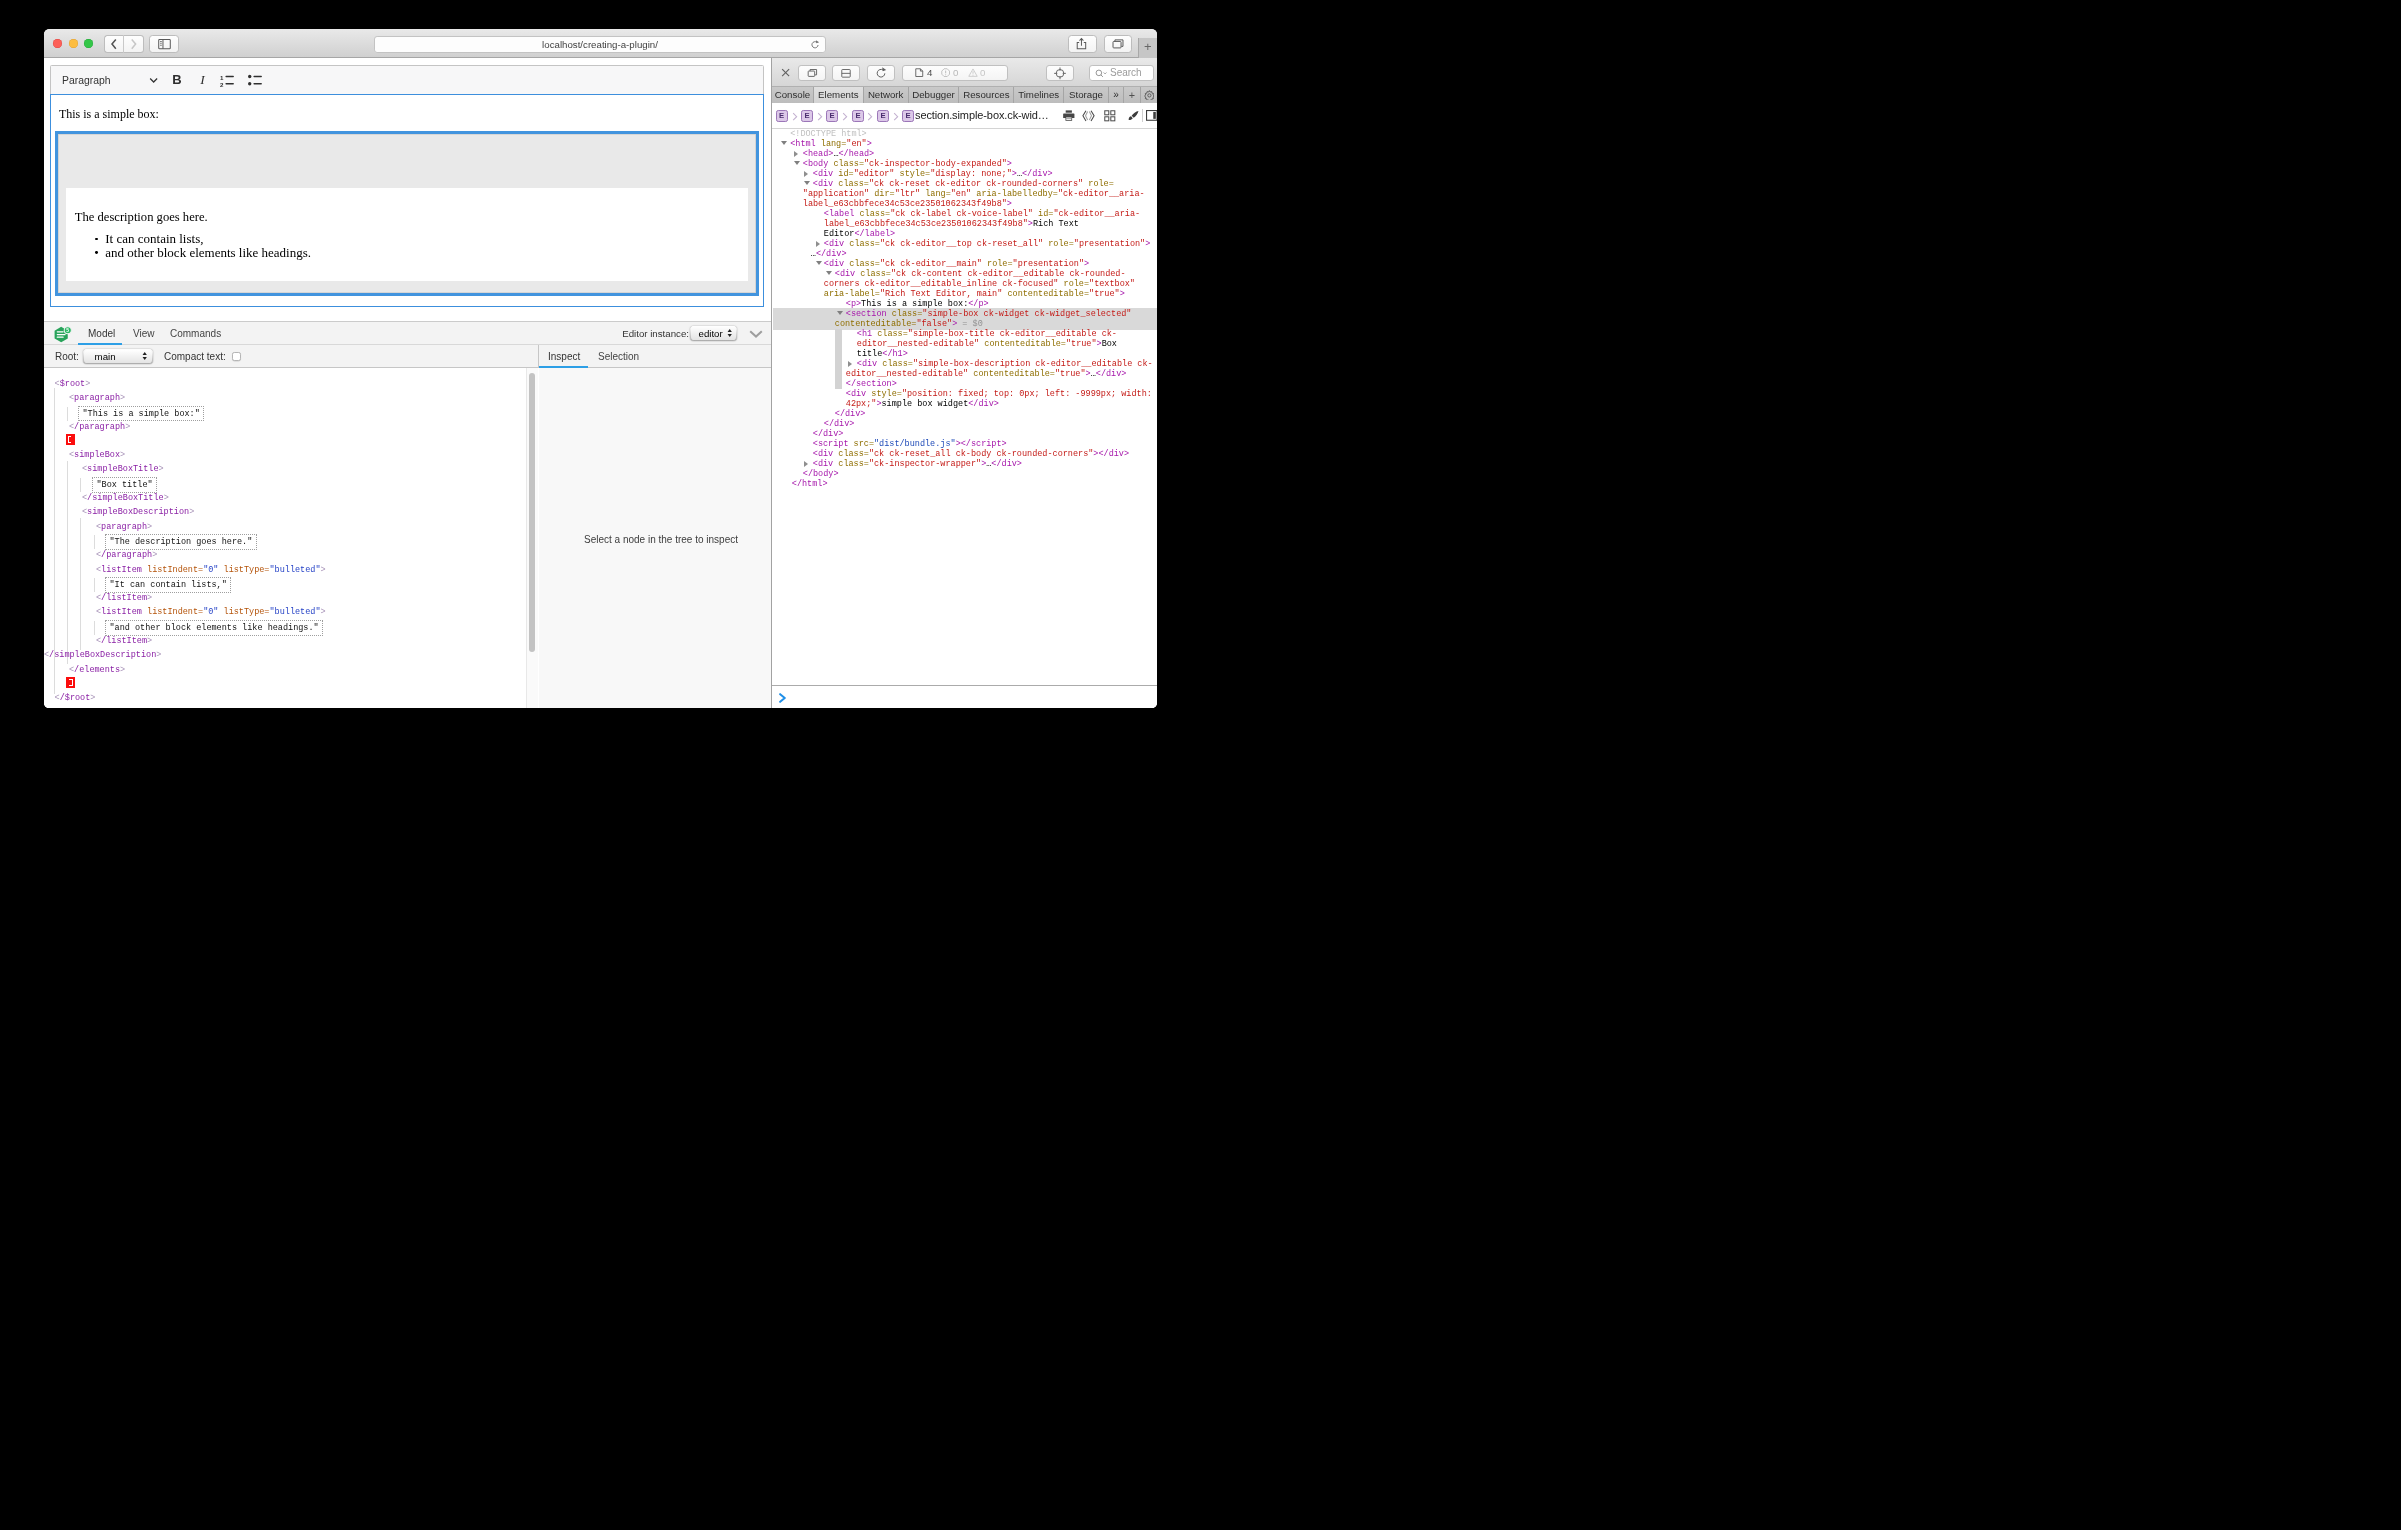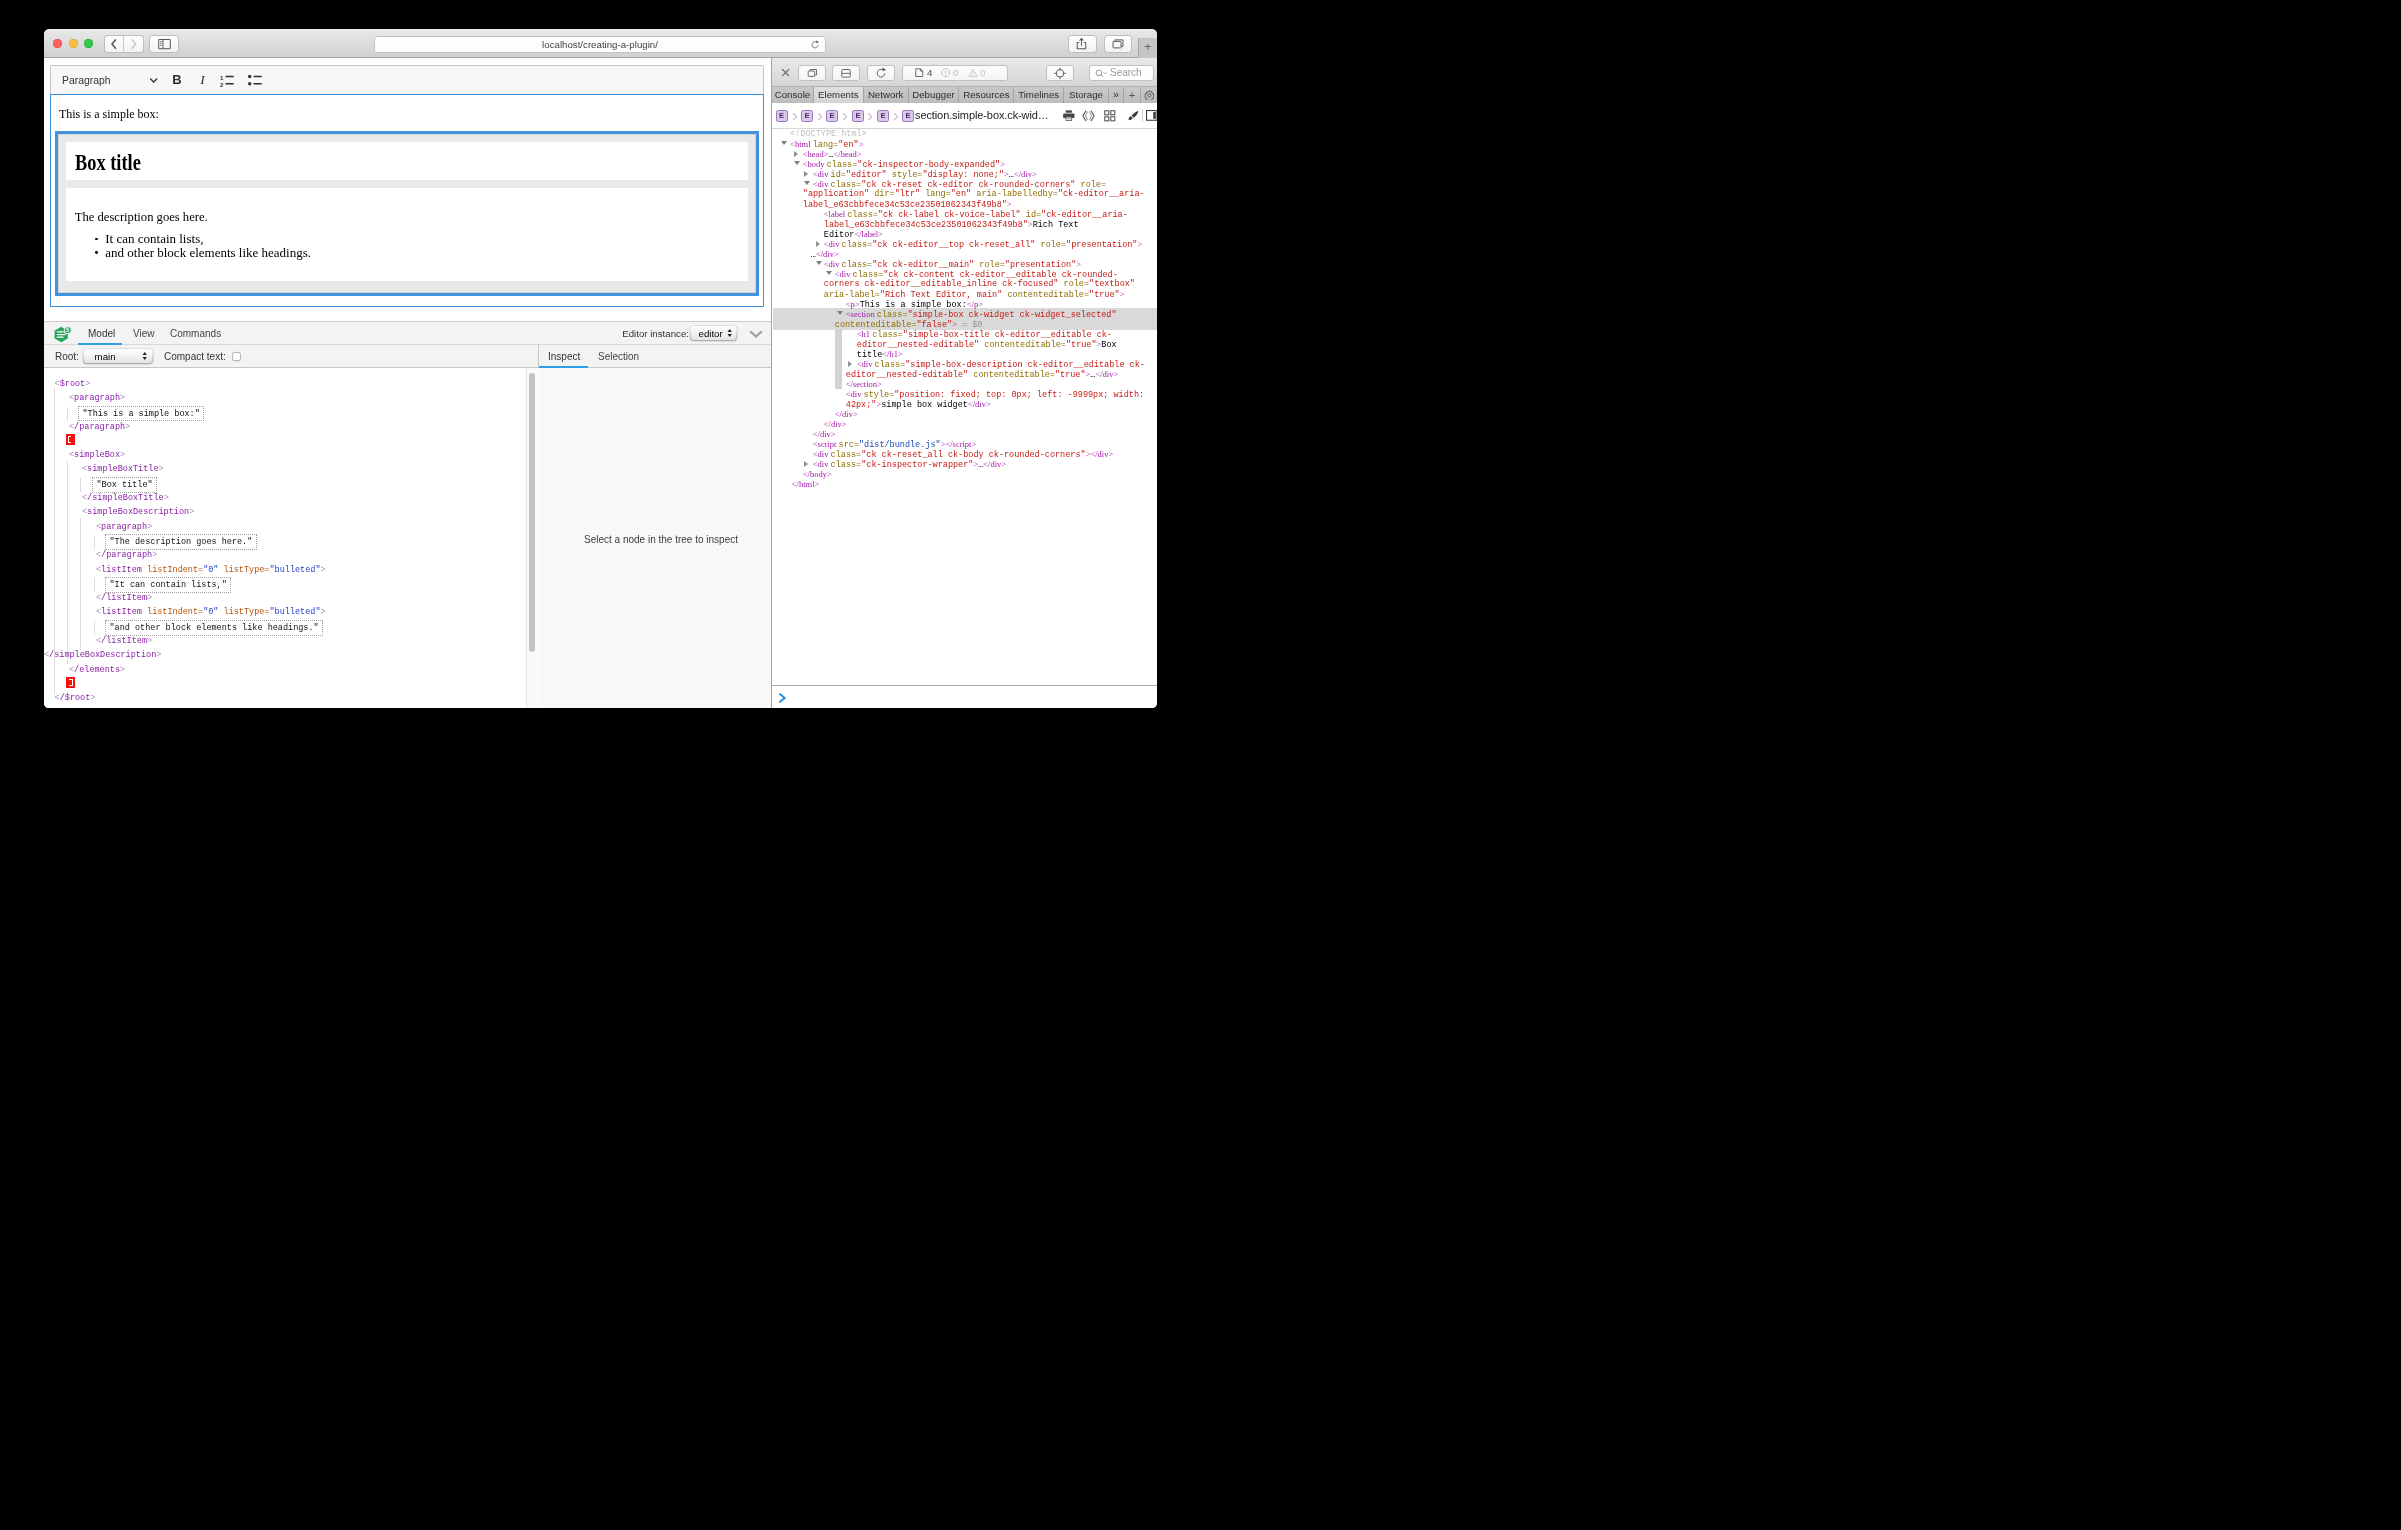--- a/index.html
+++ b/index.html
@@ -48,21 +48,21 @@
 #dtb{position:absolute;left:0;top:0;width:100%;height:29px;background:linear-gradient(#e9e9e9,#d6d6d6);border-bottom:0.8px solid #b0b0b0;}
 .dbtn{position:absolute;top:6.5px;height:16px;background:linear-gradient(#fdfdfd,#f4f4f4);border:0.8px solid #c0c0c0;border-radius:3.1px;}
 #dtabs{position:absolute;left:0;top:29px;width:100%;height:16.5px;background:linear-gradient(#c9c9c9,#bcbcbc);display:flex;}
 .dtab{height:100%;border-right:0.8px solid #a5a5a5;font-size:9.7px;color:#2e2e2e;text-align:center;line-height:16.2px;}
 .dtabsel{background:linear-gradient(#e0e0e0,#d3d3d3);}
 #bcrumb{position:absolute;left:0;top:45px;width:100%;height:26px;background:#fff;border-bottom:0.8px solid #d4d4d4;}
 .eicon{position:absolute;top:7px;width:12px;height:12px;background:#dcc8e8;border:0.8px solid #9b76b8;border-radius:2.3px;color:#4a2d6e;font-size:7.7px;font-weight:bold;text-align:center;line-height:10.8px;}
 .crumbsep{position:absolute;top:7px;font-size:8.5px;color:#b9a6c6;}
 #domtree{position:absolute;left:0.8px;top:71px;width:385px;height:555px;background:#fff;font-family:"Liberation Mono",monospace;font-size:8.5px;color:#000;overflow:hidden;}
 .dline{white-space:nowrap;height:10px;line-height:10px;position:relative;}
-.dt{color:#a617ab;font-family:Liberation Serif, serif;}
+.dt{color:#a617ab;}
 .da{color:#8f6e00;}
 .dv{color:#c41a16;}
 .dg{color:#c0c0c0;}
 .dd{color:#919191;}
 .dl{color:#1f4bb8;}
 .tri{display:inline-block;width:0;height:0;position:absolute;}
 .td{border-top:4.6px solid #7f7f7f;border-left:3.5px solid transparent;border-right:3.5px solid transparent;margin-top:2.3px;}
 .tr{border-left:4.6px solid #8e8e8e;border-top:3.5px solid transparent;border-bottom:3.5px solid transparent;margin-top:1.5px;}
 #dsel{position:absolute;left:0;top:179px;width:100%;height:22px;background:#d9d9d9;}
 #dchild{position:absolute;left:62px;top:200px;width:7.3px;height:60px;background:#d3d3d3;}
@@ -140,23 +140,20 @@
             <circle cx="2.2" cy="3.1" r="2.2"></circle>
             <circle cx="2.2" cy="12.6" r="2.2"></circle>
             <rect x="7" y="2.2" width="11" height="1.8" rx="0.9"></rect>
             <rect x="7" y="11.7" width="11" height="1.8" rx="0.9"></rect>
           </g>
         </svg>
   </div>
   <div id="edit">
     <div class="abs ser" style="left:7.7px;top:11.5px;font-size:12px;line-height:14px;">This is a simple box:</div>
     <div id="widget">
-      <div id="wtitle">
-            <div class="abs ser" style="left:9.7px;top:6.6px;font-size:24px;font-weight:bold;line-height:29px;transform:scaleX(0.765);transform-origin:0 0;">Box title</div>
-          </div>
       <div id="wdesc">
         <div class="abs ser" style="left:9px;top:21.7px;font-size:12.6px;line-height:14.7px;text-align:center;">The description goes here.</div>
         <div class="abs ser" style="left:29px;top:44px;font-size:13px;line-height:13.8px;"><span style="display:inline-block;width:2.8px;height:2.8px;border-radius:50%;background:#000;vertical-align:2.7px;"></span><span style="display:inline-block;width:7.7px;"></span>It can contain lists,<br><span style="display:inline-block;width:2.8px;height:2.8px;border-radius:50%;background:#000;vertical-align:2.7px;"></span><span style="display:inline-block;width:7.7px;"></span>and other block elements like headings.</div>
       </div>
     </div>
   </div>
 
   <div id="insp">
    <div id="irow1">
      <svg class="abs" style="left:9.3px;top:3.5px;" width="21" height="18.6" viewBox="0 0 27 24">

